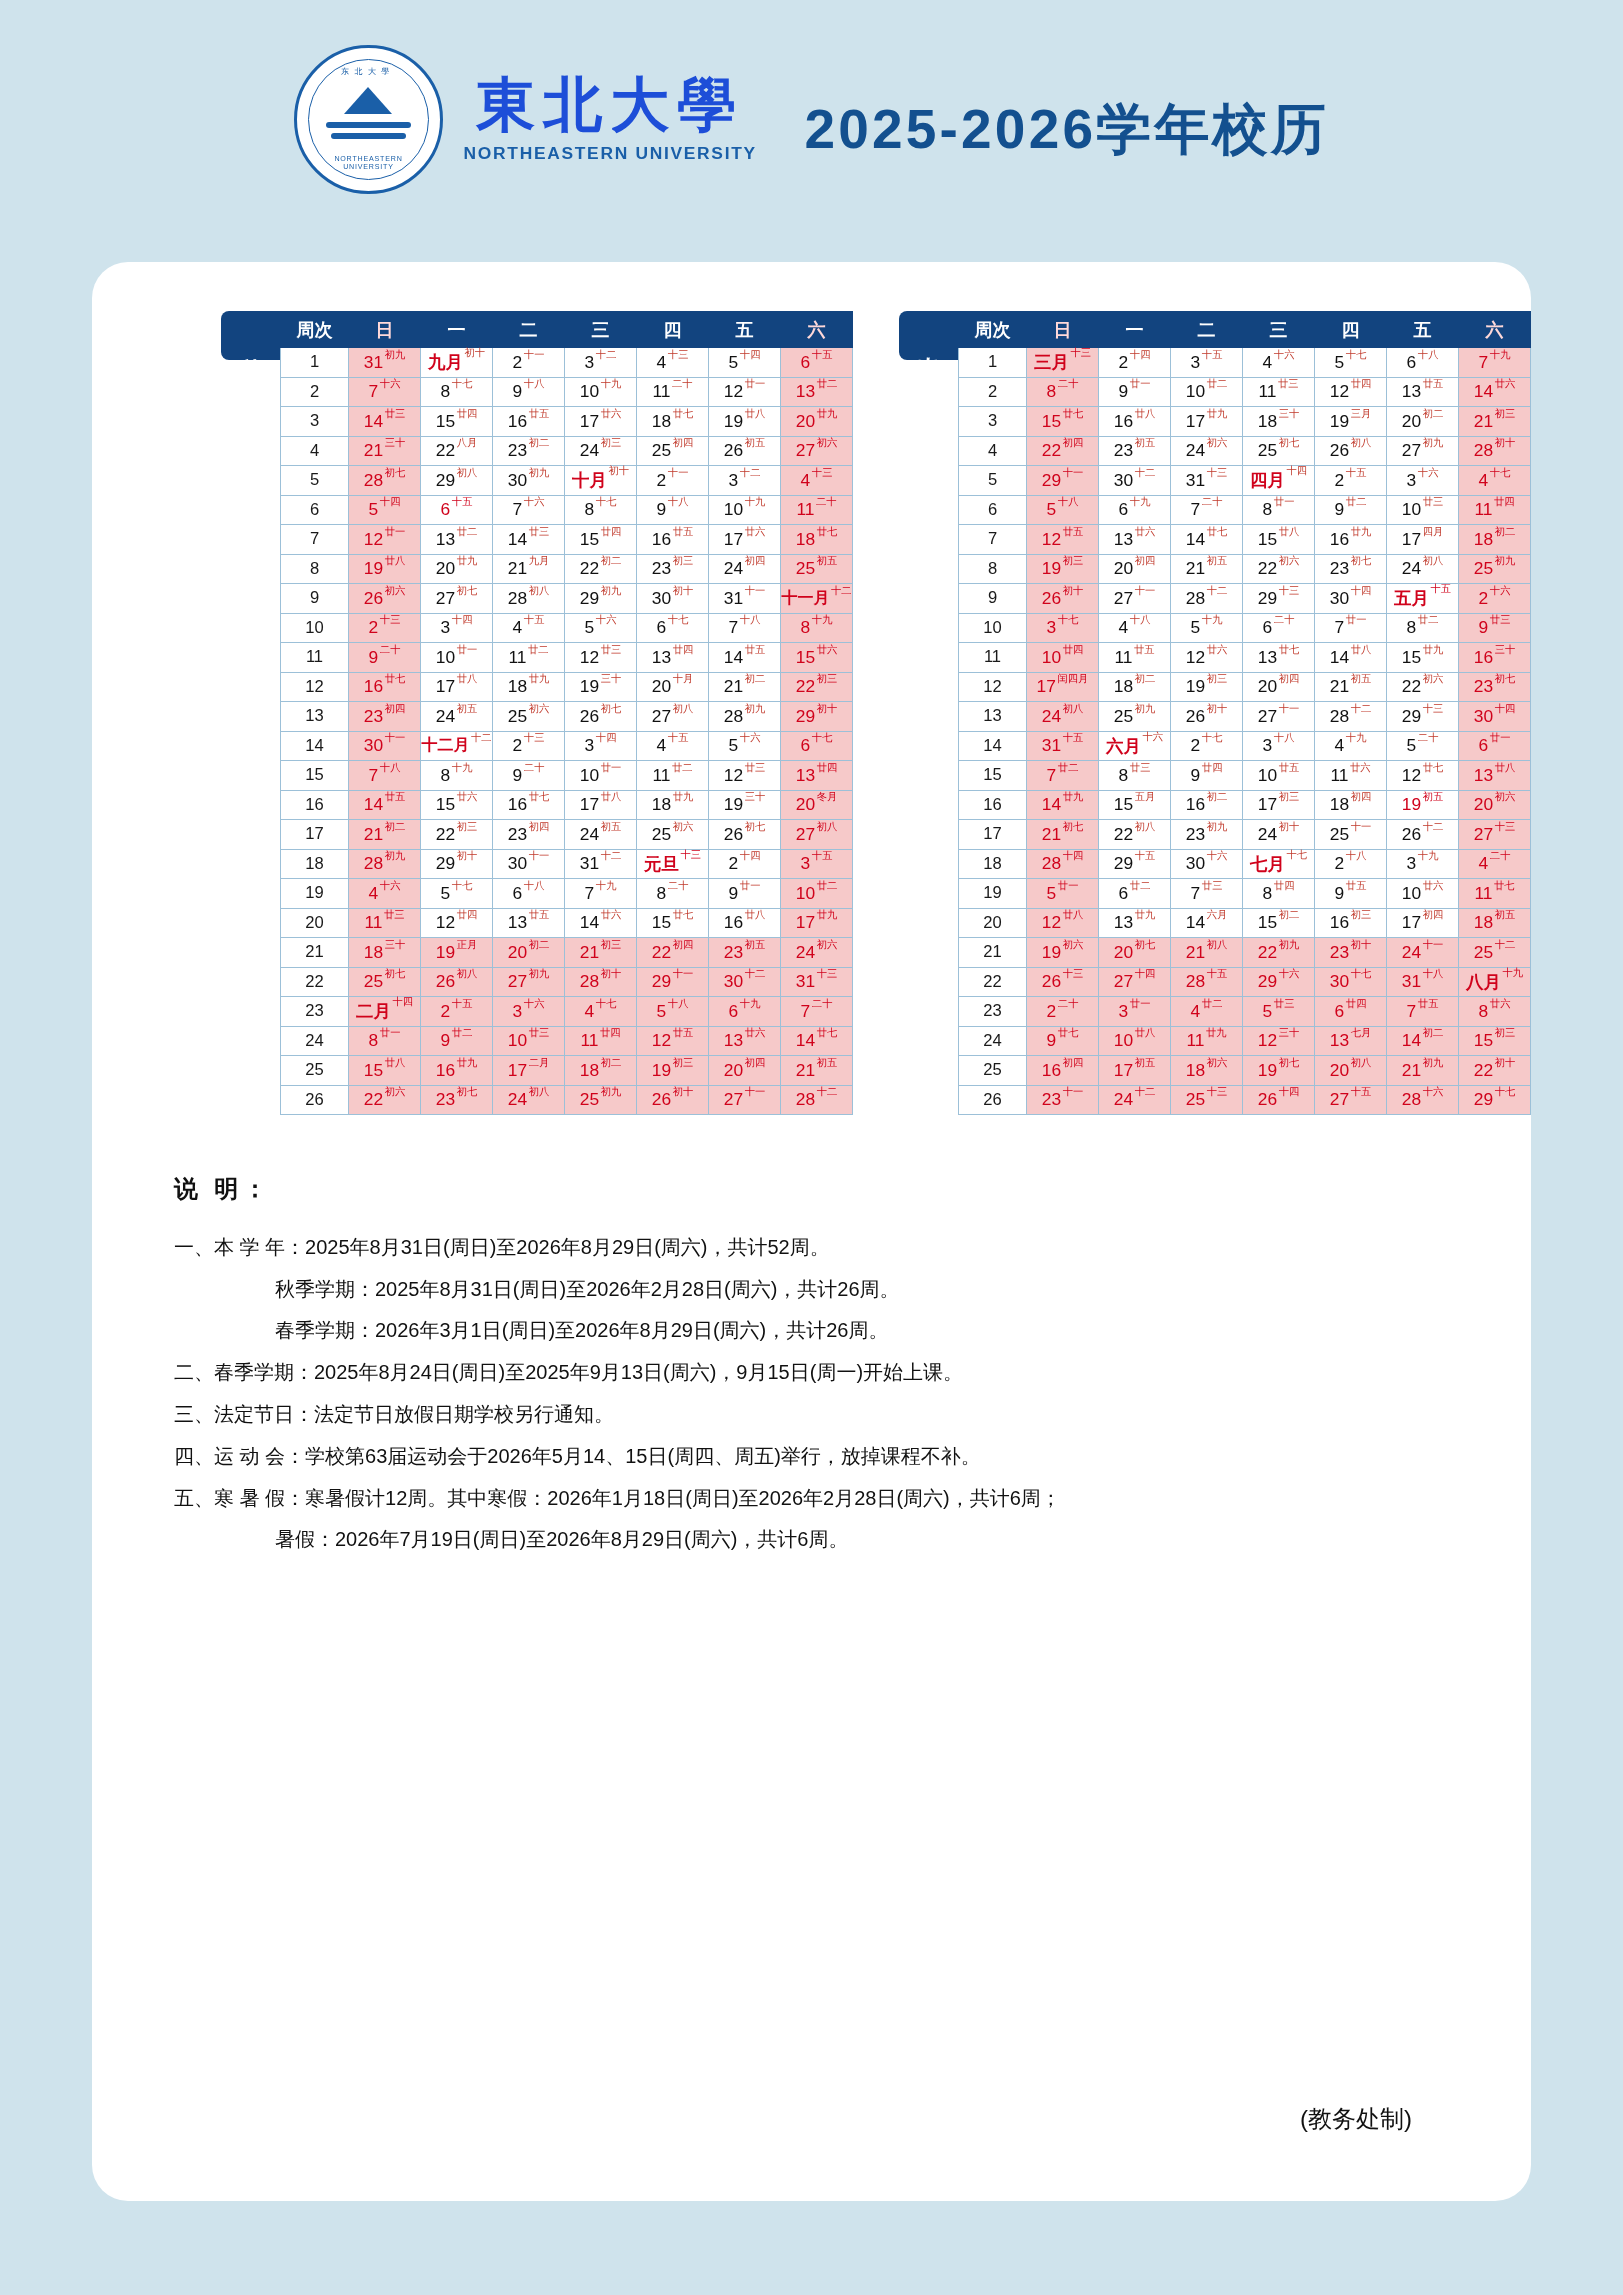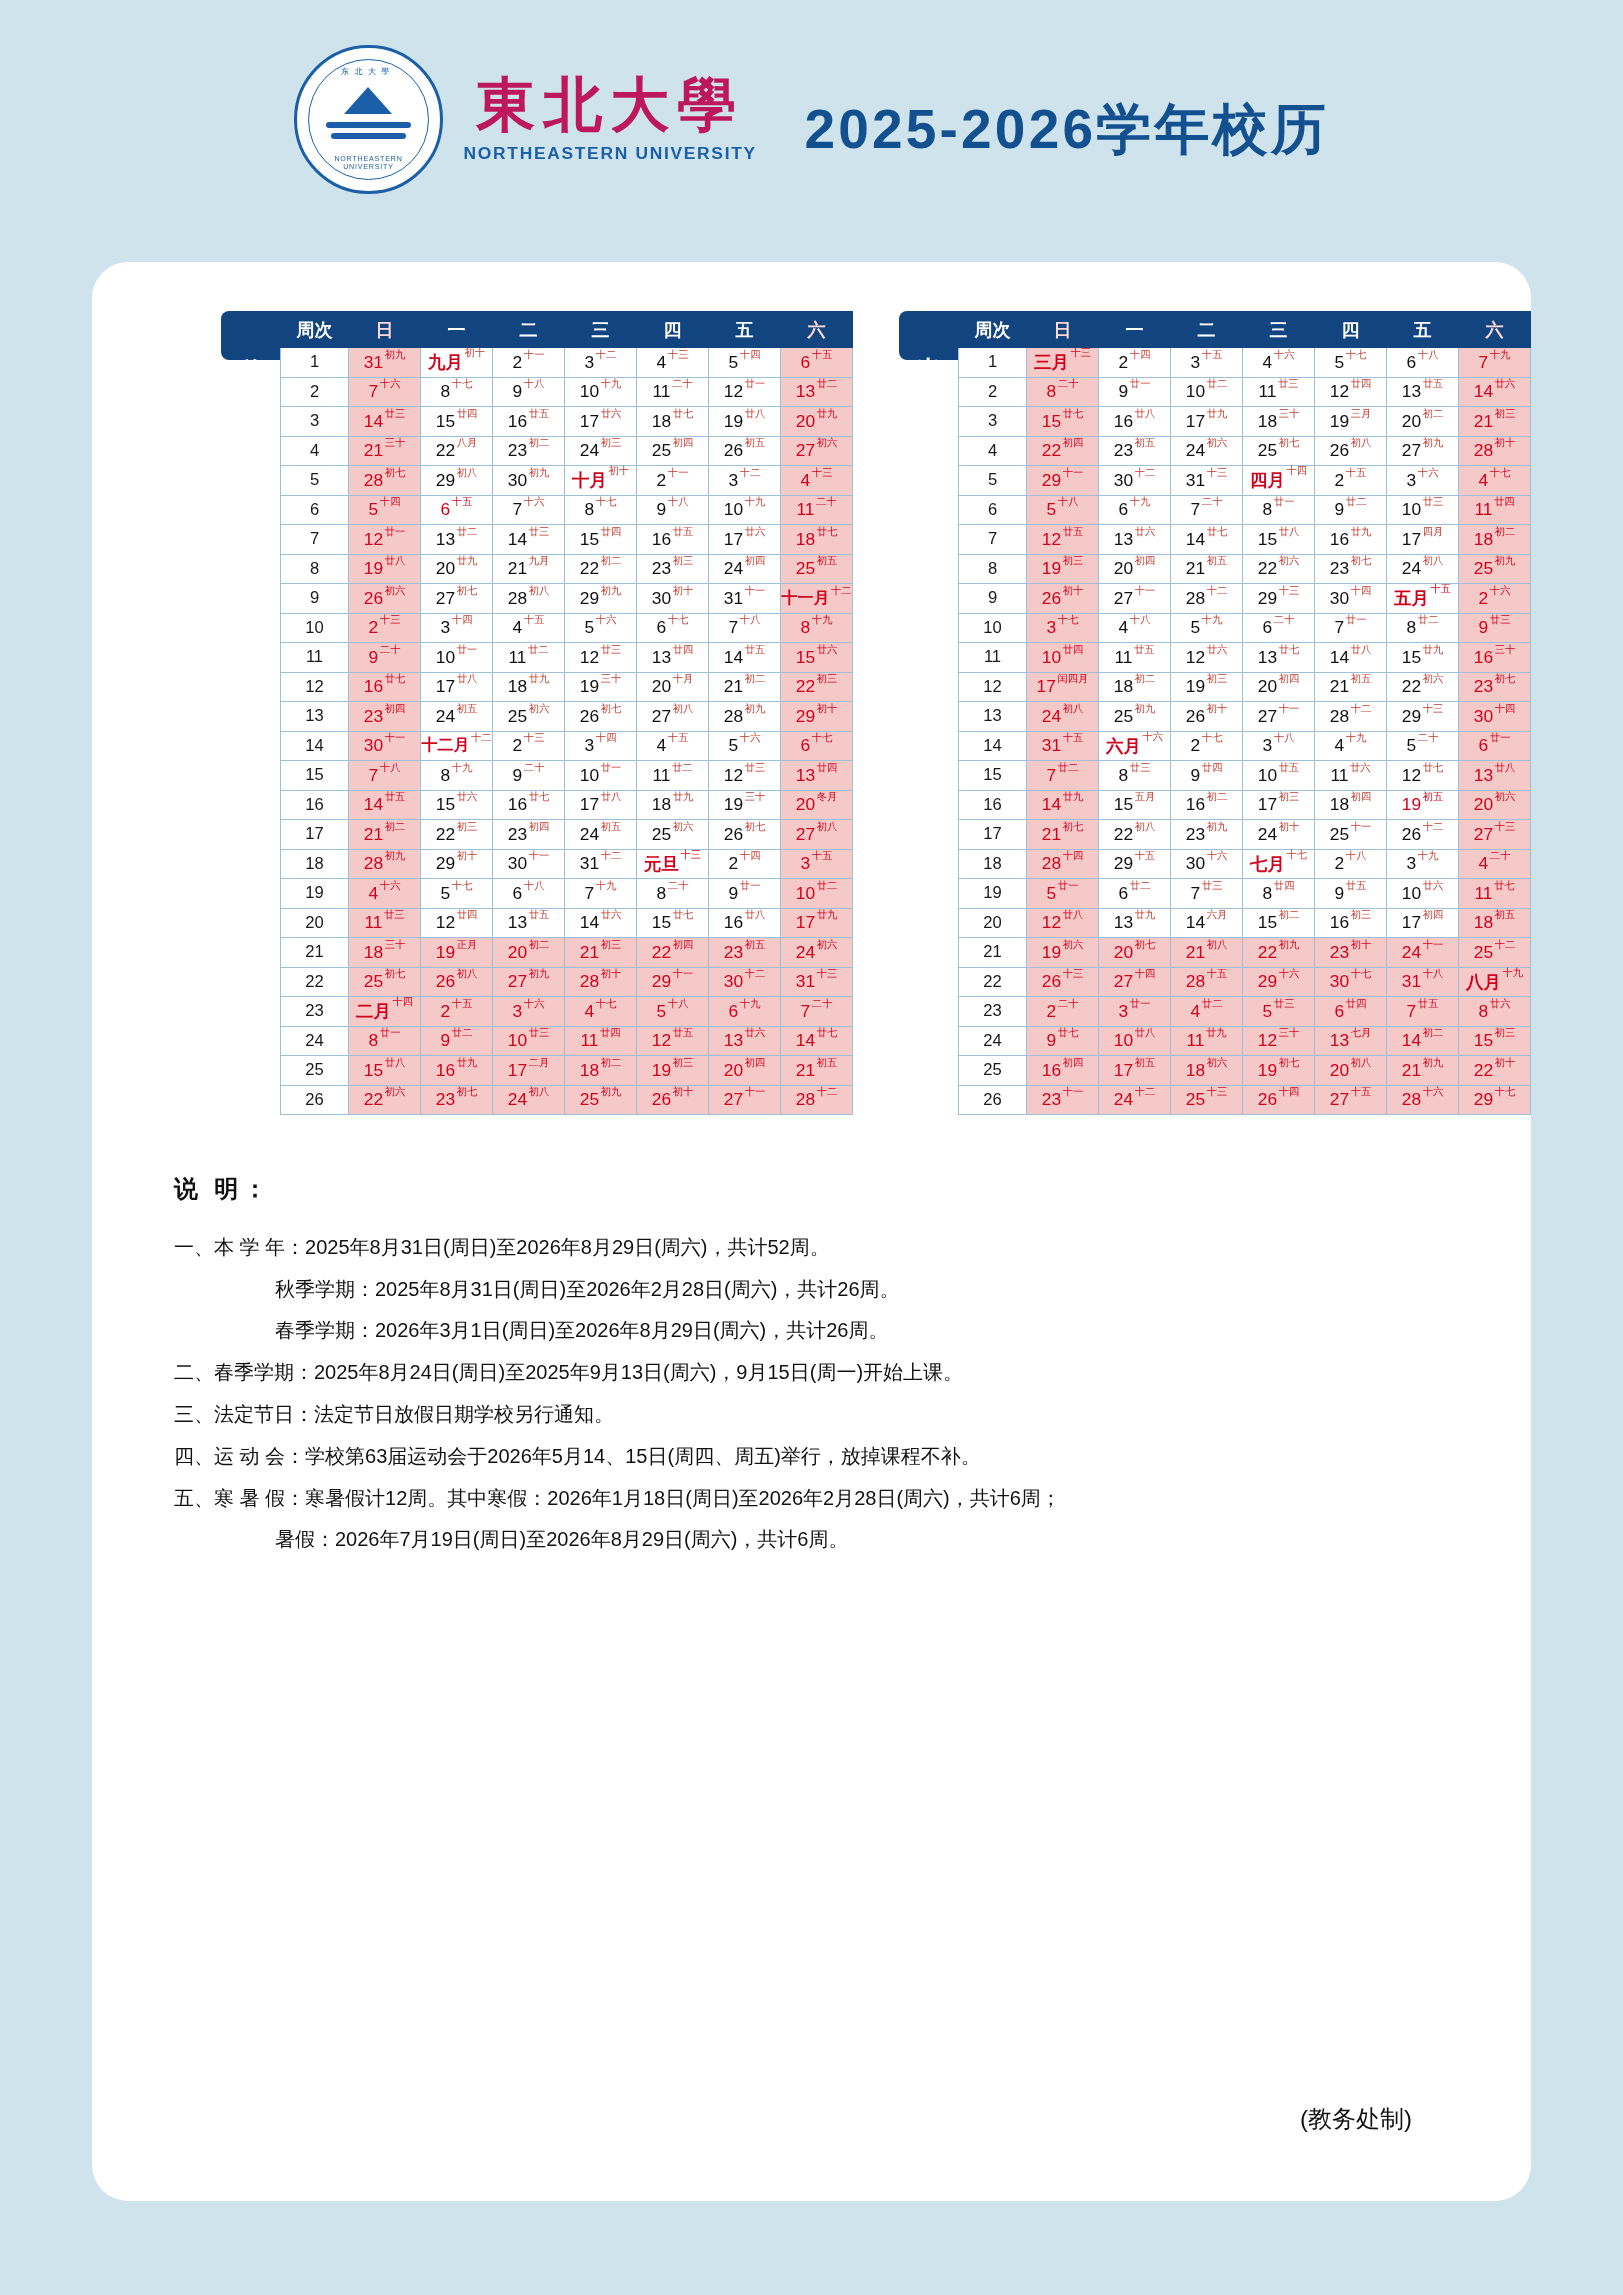--- a/index.html
+++ b/index.html
@@ -43,21 +43,21 @@
     position:absolute;left:0;right:0;bottom:8px;text-align:center;
     font-size:7.1px;color:#1a5fa8;letter-spacing:0.8px;
   }
   .logo .ring-top{
     position:absolute;left:0;right:5px;top:6.3px;text-align:center;
     font-size:8px;color:#1a5fa8;letter-spacing:1.6px;
   }
   .brand{display:flex;flex-direction:column;align-items:center;justify-content:center;flex:0 0 auto;}
   .brand .cn{
     font-family:"DejaVu Serif","Liberation Serif",serif;
-    font-size:59px;font-weight:bold;color:#be185d;letter-spacing:8px;line-height:1.05;
+    font-size:59px;font-weight:bold;color:#1d4ed8;letter-spacing:8px;line-height:1.05;
   }
   .brand .en{
     font-size:17.4px;color:#1a5fa8;letter-spacing:1.7px;margin-top:8px;font-weight:bold;
   }
   .title{
     font-size:55px;font-weight:bold;color:#13508f;letter-spacing:3.2px;
     margin-left:27px;white-space:nowrap;margin-top:21px;
   }
 
   

